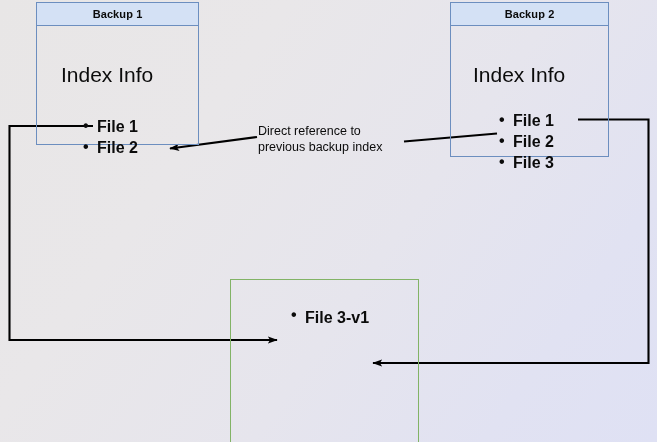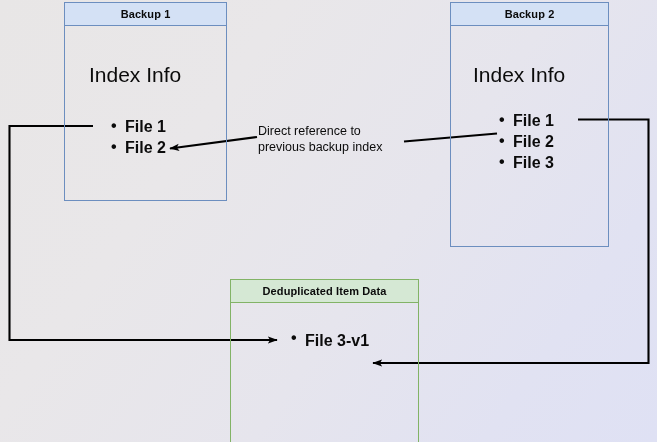--- a/index.html
+++ b/index.html
@@ -126,45 +126,44 @@
 
     <path d="M 93 126 L 9.5 126 L 9.5 340 L 277 340" fill="none" stroke="#000000" stroke-width="2.1" stroke-linejoin="miter" stroke-linecap="butt" marker-end="url(#arrowhead)"></path>
 
     <path d="M 578 119.5 L 648.5 119.5 L 648.5 363 L 373 363" fill="none" stroke="#000000" stroke-width="2.1" stroke-linejoin="miter" stroke-linecap="butt" marker-end="url(#arrowhead)"></path>
 
     <path d="M 497 133.5 L 404 141.5" fill="none" stroke="#000000" stroke-width="2.1" stroke-linecap="butt"></path>
 
     <path d="M 257 137 L 170 148.5" fill="none" stroke="#000000" stroke-width="2.1" stroke-linecap="butt" marker-end="url(#arrowhead)"></path>
   </svg>
 
-  <div class="node blue" style="left:64px; top:2px; width:163px; height:199px;">
+  <div class="node blue" style="left:36px; top:2px; width:163px; height:143px;">
     <div class="node-header">Backup 1</div>
     <div class="node-body" style="height:176px;">
       <div class="index-title" style="left:24px; top:37px;">Index Info</div>
       <ul class="file-list" style="left:44px; top:90px;">
         <li>File 1</li>
         <li>File 2</li>
       </ul>
     </div>
   </div>
 
-  <div class="node blue" style="left:450px; top:2px; width:159px; height:245px;">
+  <div class="node blue" style="left:450px; top:2px; width:159px; height:155px;">
     <div class="node-header">Backup 2</div>
     <div class="node-body" style="height:176px;">
       <div class="index-title" style="left:22px; top:37px;">Index Info</div>
       <ul class="file-list" style="left:46px; top:84px;">
         <li>File 1</li>
         <li>File 2</li>
         <li>File 3</li>
       </ul>
     </div>
   </div>
 
   <div class="node green" style="left:230px; top:279px; width:189px; height:166px;">
-    <div class="node-header">Deduplicated Item Data</div>
     <div class="node-body" style="height:143px;">
       <div style="position:absolute; left:0; top:0; width:100%; height:100%;">
         <ul class="file-list" style="left:58px; top:25px; line-height:25px;">
           <li style="line-height:25px;text-align:center;">File 3-v1</li>
         </ul>
       </div>
     </div>
   </div>
 
   <div class="caption" style="left:258px; top:123px; width:142px;">Direct reference to

